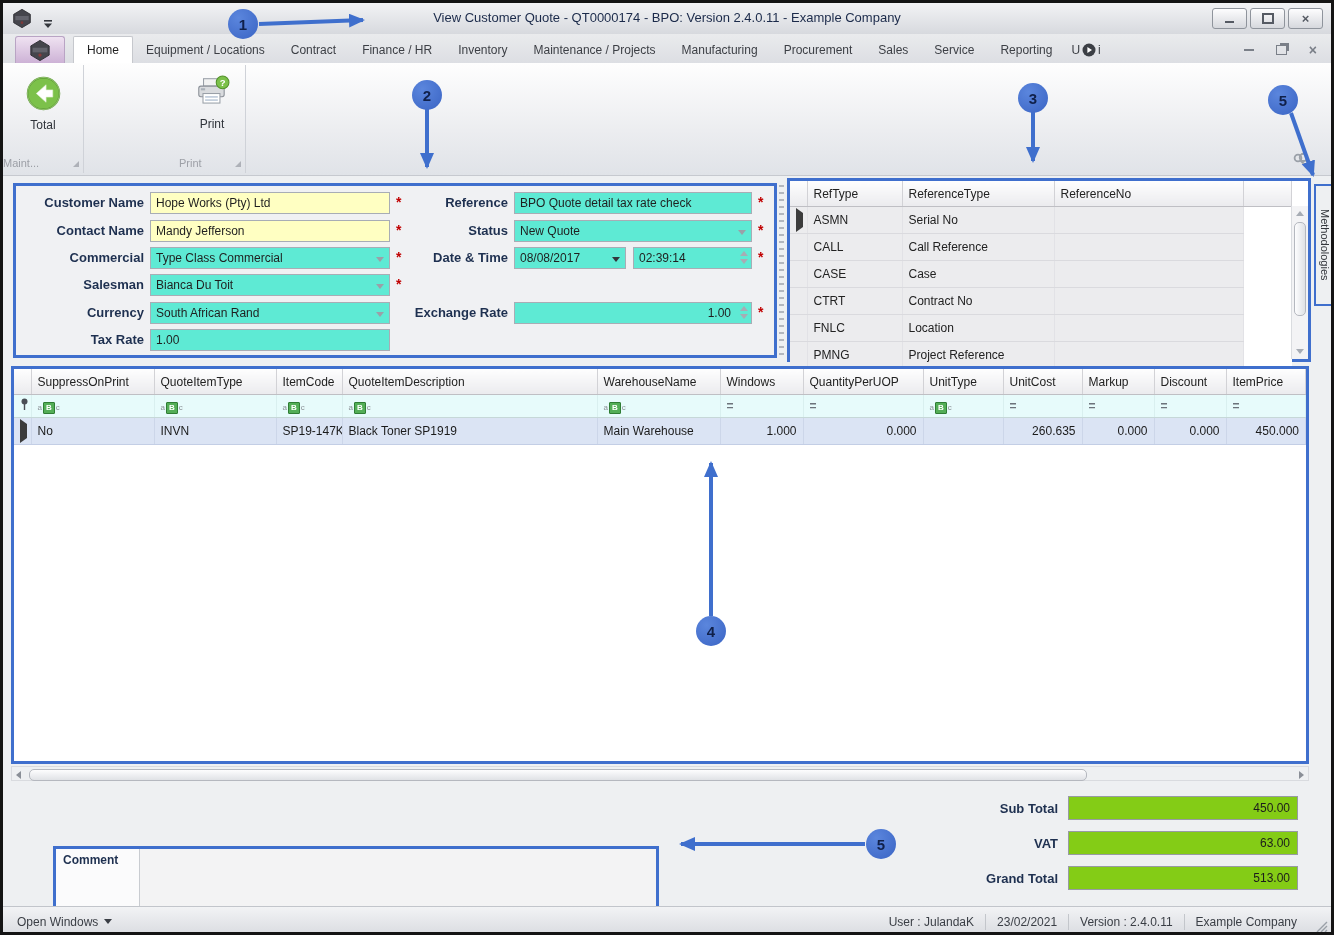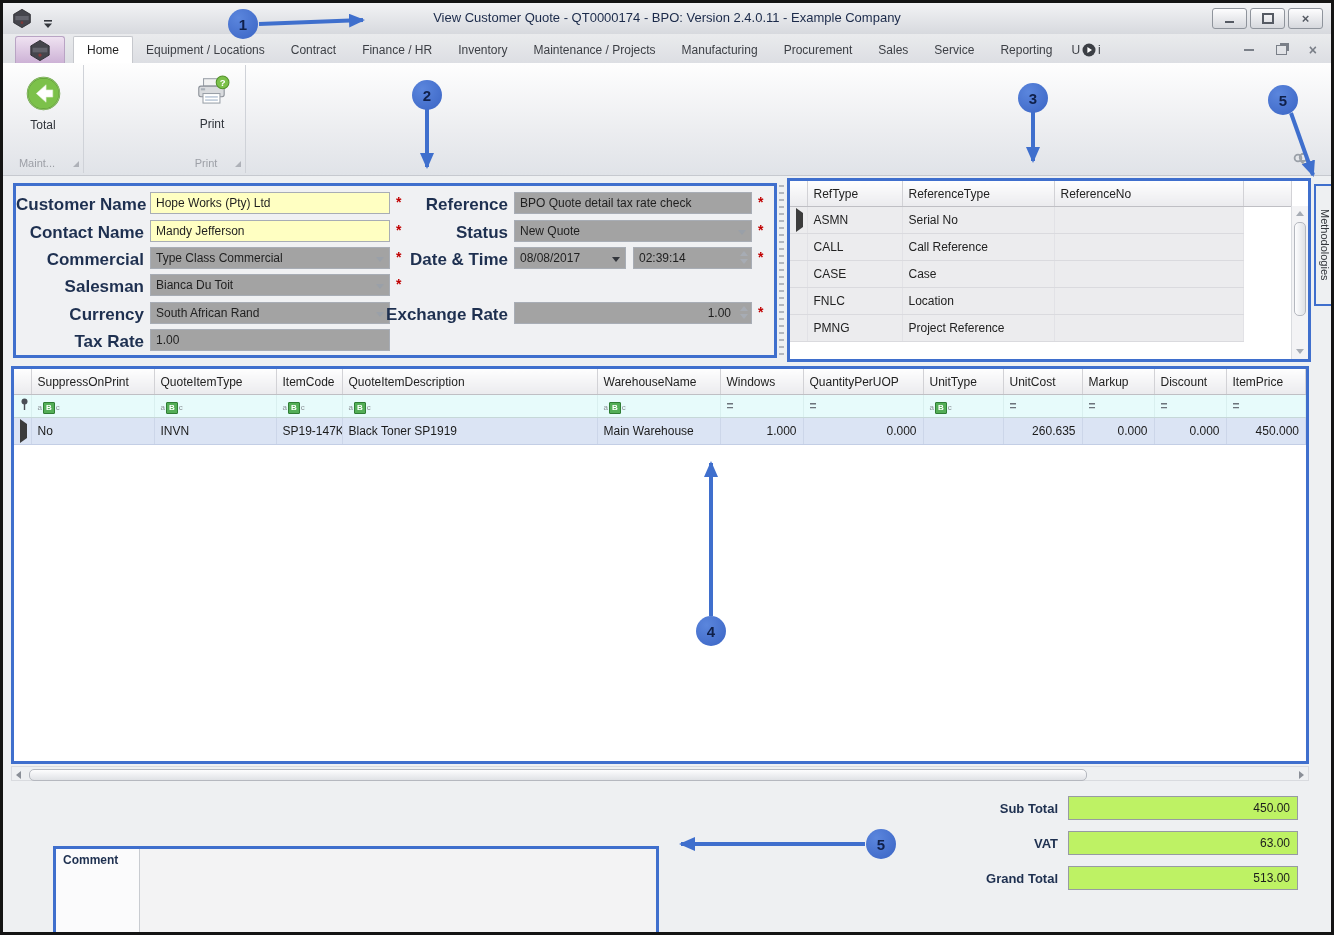--- a/index.html
+++ b/index.html
@@ -29,27 +29,27 @@
   .mdibtns{margin-left:auto;display:flex;align-items:center;gap:22px;padding:0 14px 6px 0;color:#7a7f88;}
   .mdi-min{width:10px;height:2px;background:#7a7f88;}
   .mdi-rest{width:9px;height:8px;border:1px solid #7a7f88;box-shadow:3px -3px 0 -1px #7a7f88;}
   .mdi-x{font-size:14px;font-weight:bold;line-height:1;color:#7a7f88;}
   
   .ribbon{left:0;top:60px;width:100%;height:112px;
           background:linear-gradient(#fefefe,#ecedf0 60%,#e0e3e8);border-bottom:1px solid #c6c9cf;}
   .rgroup{position:absolute;top:2px;bottom:2px;border-right:1px solid #cfd2d8;}
   .rbtn{display:flex;flex-direction:column;align-items:center;gap:6px;margin-top:10px;
         font-size:12px;color:#30343b;cursor:default;}
-  .glabel{position:absolute;bottom:4px;left:0;right:12px;text-align:center;font-size:11px;color:#9da0a7;}
+  .glabel{position:absolute;bottom:4px;left:0;right:12px;font-size:11px;color:#9da0a7;}
   .launcher{position:absolute;right:4px;bottom:6px;width:0;height:0;
             border-left:6px solid transparent;border-bottom:6px solid #aeb1b8;}
   
   .bluebox{border:3px solid #3f6fcd;box-sizing:border-box;}
-  .lbl{position:absolute;font-weight:bold;color:#1e3050;font-size:17px;text-align:right;white-space:nowrap;}
-  .fld{position:absolute;height:22px;border:1px solid #a8adb5;background:#a3a3a3;font-size:12px;color:#1f1f1f;
+  .lbl{position:absolute;font-weight:bold;color:#1e3050;font-size:13px;text-align:right;white-space:nowrap;}
+  .fld{position:absolute;height:22px;border:1px solid #a8adb5;background:#5eead4;font-size:12px;color:#1f1f1f;
        padding:3px 5px;box-sizing:border-box;line-height:15px;white-space:nowrap;overflow:hidden;}
   .yellow{background:#ffffc2;}
   .num{text-align:right;}
   .ddarrow{position:absolute;right:5px;top:9px;width:0;height:0;
            border-left:4px solid transparent;border-right:4px solid transparent;border-top:5px solid #9aa0a8;}
   .spin{position:absolute;right:3px;top:3px;display:flex;flex-direction:column;gap:3px;}
   .tri-u{width:0;height:0;border-left:4px solid transparent;border-right:4px solid transparent;border-bottom:5px solid #a7acb4;}
   .tri-d{width:0;height:0;border-left:4px solid transparent;border-right:4px solid transparent;border-top:5px solid #a7acb4;}
   .req{position:absolute;color:#c00000;font-weight:bold;font-size:14px;}
   
@@ -73,21 +73,21 @@
   .vthumb{position:absolute;left:2px;top:16px;width:10px;height:92px;border:1px solid #b5b8bf;border-radius:5px;
           background:linear-gradient(90deg,#fdfdfe,#dfe1e5);}
   .hscroll{background:#eef0f2;border:1px solid #d9dbdf;box-sizing:border-box;}
   .hthumb{position:absolute;left:17px;top:2px;width:1056px;height:10px;border:1px solid #b5b8bf;border-radius:5px;
           background:linear-gradient(#fdfdfe,#e0e2e6);}
   
   .comment-box{display:flex;background:#fff;}
   .comment-label{width:84px;background:#fbfbfc;border-right:1px solid #c9ccd1;font-weight:bold;color:#1e3050;
                  font-size:12px;padding:4px 7px;box-sizing:border-box;}
   .comment-text{flex:1;background:#f3f3f4;position:relative;}
-  .totfld{position:absolute;left:1065px;width:230px;height:24px;background:#bef264;border:1px solid #979ba2;
+  .totfld{position:absolute;left:1065px;width:230px;height:24px;background:#84cc16;border:1px solid #979ba2;
           box-sizing:border-box;font-size:12px;color:#1c1c1c;text-align:right;padding:4px 7px;}
   
   .statusbar{left:0;top:903px;width:100%;height:29px;background:linear-gradient(#f2f3f5,#d9dbe0);
              border-top:1px solid #c2c5cb;font-size:12px;color:#3a3e45;display:flex;align-items:center;}
   .sb-sep{width:1px;height:16px;background:#c3c6cb;margin:0 11px;}
   .caret-d{display:inline-block;width:0;height:0;border-left:4px solid transparent;border-right:4px solid transparent;
            border-top:5px solid #3a3e45;margin-left:6px;}
   
   .side-tab{left:1311px;top:181px;width:21px;height:122px;border:2px solid #3f6fcd;background:#eef0f2;
             writing-mode:vertical-rl;font-size:11px;color:#33363c;display:flex;align-items:center;justify-content:center;box-sizing:border-box;}
@@ -278,20 +278,27 @@
         <td></td>
         <td>CALL</td>
         <td>Call Reference</td>
         <td></td>
         <td class="fill"></td>
       </tr>
       <tr>
         <td></td>
         <td>CASE</td>
         <td>Case</td>
+        <td></td>
+        <td class="fill"></td>
+      </tr>
+      <tr>
+        <td></td>
+        <td>CTRT</td>
+        <td>Contract No</td>
         <td></td>
         <td class="fill"></td>
       </tr>
       <tr>
         <td></td>
         <td>FNLC</td>
         <td>Location</td>
         <td></td>
         <td class="fill"></td>
       </tr>
@@ -429,20 +436,38 @@
     <div class="comment-text"></div>
   </div>
 
   <div class="lbl abs" style="left:860px;top:798px;width:195px;font-size:13px;">Sub Total</div>
   <div class="totfld abs" style="top:793px;">450.00</div>
   <div class="lbl abs" style="left:860px;top:833px;width:195px;font-size:13px;">VAT</div>
   <div class="totfld abs" style="top:828px;">63.00</div>
   <div class="lbl abs" style="left:860px;top:868px;width:195px;font-size:13px;">Grand Total</div>
   <div class="totfld abs" style="top:863px;">513.00</div>
 
+  <div class="abs statusbar">
+    <span style="margin-left:14px;display:flex;align-items:center;">
+      <span>Open Windows</span>
+        <i class="caret-d"></i>
+    </span>
+    <span style="margin-left:auto;display:flex;align-items:center;margin-right:34px;">
+      <span>User : JulandaK</span>
+      <span class="sb-sep"></span>
+      <span>23/02/2021</span>
+      <span class="sb-sep"></span>
+      <span>Version : 2.4.0.11</span>
+      <span class="sb-sep"></span>
+      <span>Example Company</span>
+    </span>
+    <svg class="abs" style="right:3px;bottom:3px;" width="12" height="12" viewBox="0 0 12 12">
+      <path d="M11 1 L1 11 M11 5 L5 11 M11 9 L9 11" stroke="#9aa0a8" stroke-width="1.4"></path>
+    </svg>
+  </div>
 
   <svg id="arrows" width="1334" height="935">
     <defs>
       <marker id="ah" markerWidth="18" markerHeight="16" refX="14" refY="7" orient="auto" markerUnits="userSpaceOnUse">
         <path d="M0,0 L16,7 L0,14 Z" fill="#3f6fcd"></path>
       </marker>
     </defs>
     <g stroke="#3f6fcd" stroke-width="4" fill="none">
       <path d="M256,21 L360,17" marker-end="url(#ah)"></path>
       <path d="M424,106 L424,164" marker-end="url(#ah)"></path>

